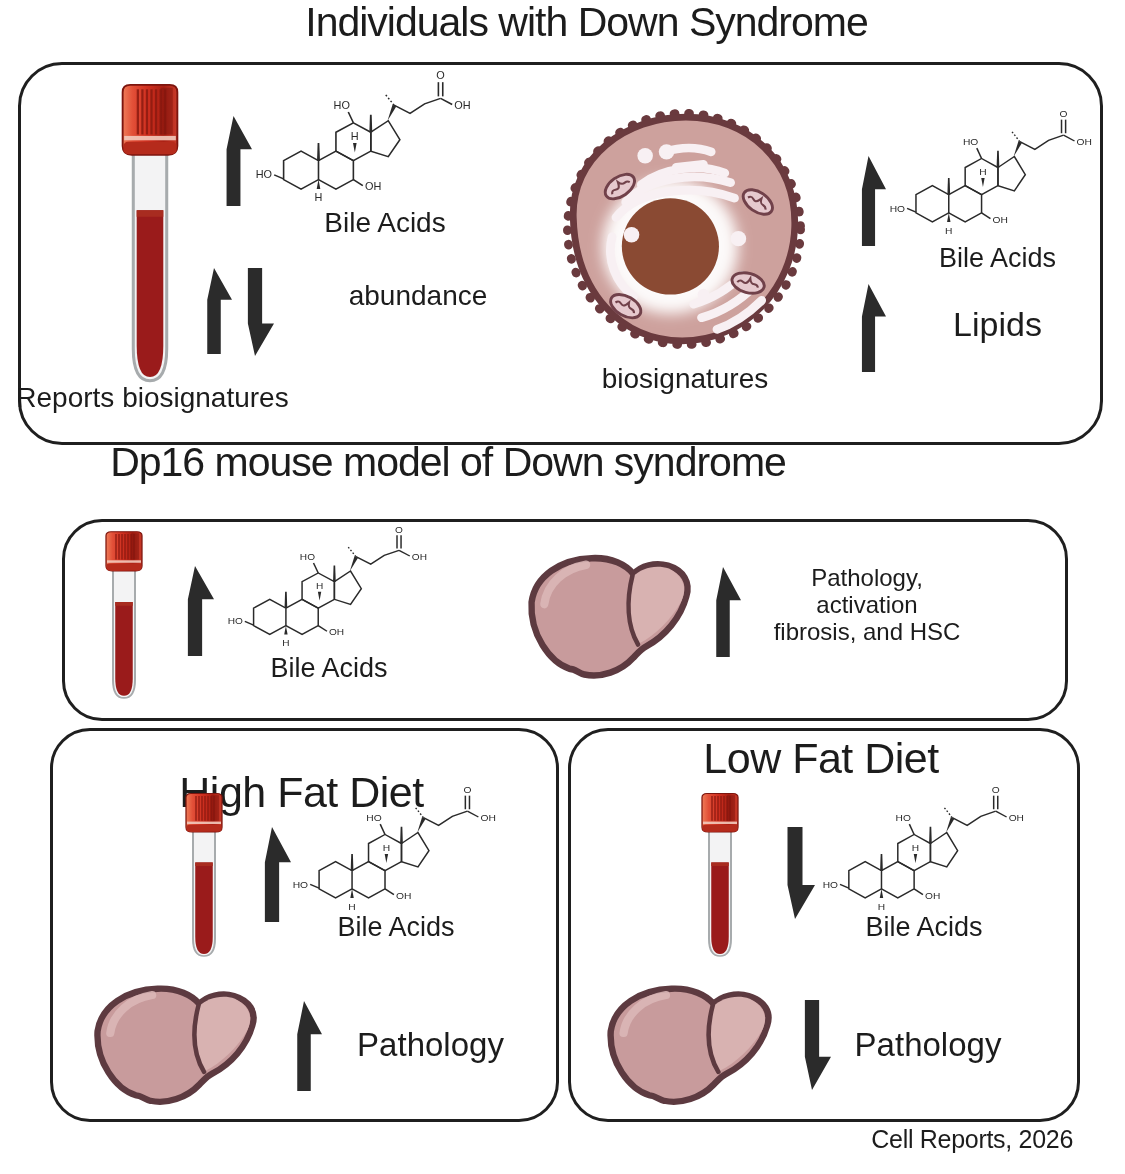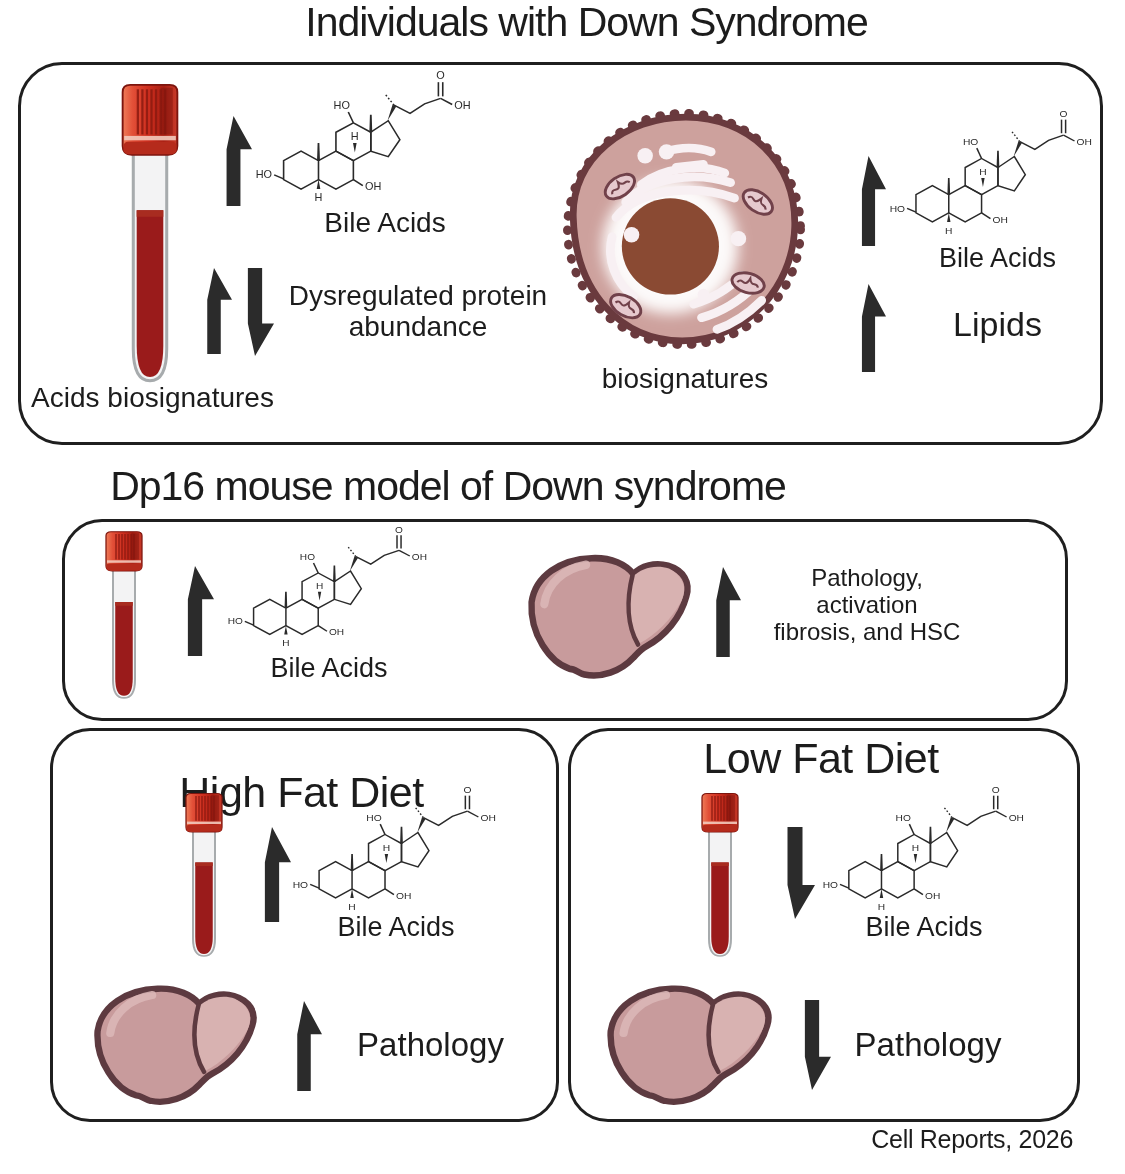--- a/index.html
+++ b/index.html
@@ -139,40 +139,39 @@
 
 <div id="figure">
 
   <div class="lbl h1" style="left:0;top:6;width:1125px;padding-left:24px;">Individuals with Down Syndrome</div>
 
   <div class="panel-box" style="left:18px;top:62px;width:1079px;height:377px;"></div>
 
   <svg class="abs" style="left:112px;top:82px;" width="76" height="306" viewBox="0 0 100 420" preserveAspectRatio="none">
       <use href="#g-tube"></use>
     </svg>
-  <div class="lbl" style="left:10px;top:383px;width:285px;font-size:28px;">Acids biosignatures</div>
+  <div class="lbl" style="left:10px;top:383px;width:285px;font-size:28px;">Reports biosignatures</div>
 
   <svg class="abs" style="left:215px;top:116px;" width="37" height="90" viewBox="0 0 40 100" preserveAspectRatio="none">
       <use href="#g-arrow"></use>
     </svg>
   <svg class="abs" style="left:256px;top:70px;" width="218" height="138" viewBox="0 -4 300 204" preserveAspectRatio="none">
       <use href="#g-molecule"></use>
     </svg>
   <div class="lbl small-lbl" style="left:285px;top:208px;width:200px;font-size:28px;">Bile Acids</div>
 
   <svg class="abs" style="left:196px;top:268px;" width="36" height="86" viewBox="0 0 40 100" preserveAspectRatio="none">
       <use href="#g-arrow"></use>
     </svg>
   <span class="abs down" style="left:236px;top:268px;">
     <svg width="38" height="88" viewBox="0 0 40 100" preserveAspectRatio="none">
         <use href="#g-arrow"></use>
       </svg>
   </span>
   <div class="lbl" style="left:278px;top:281px;width:280px;font-size:28px;line-height:1.1;">
-    <div>Dysregulated protein</div>
     <div>abundance</div>
   </div>
 
   <svg class="abs" style="left:548px;top:94px;" width="272" height="270" viewBox="0 0 280 280" preserveAspectRatio="none">
       <use href="#g-cell"></use>
     </svg>
   <div class="lbl" style="left:560px;top:364px;width:250px;font-size:28px;">biosignatures</div>
 
   <svg class="abs" style="left:851px;top:156px;" width="35" height="90" viewBox="0 0 40 100" preserveAspectRatio="none">
       <use href="#g-arrow"></use>
@@ -180,21 +179,21 @@
   <svg class="abs" style="left:890px;top:108px;" width="205" height="132" viewBox="0 -4 300 204" preserveAspectRatio="none">
       <use href="#g-molecule"></use>
     </svg>
   <div class="lbl small-lbl" style="left:925px;top:244px;width:145px;">Bile Acids</div>
 
   <svg class="abs" style="left:851px;top:284px;" width="35" height="88" viewBox="0 0 40 100" preserveAspectRatio="none">
       <use href="#g-arrow"></use>
     </svg>
   <div class="lbl" style="left:905px;top:306px;width:185px;font-size:34px;">Lipids</div>
 
-  <div class="lbl h1" style="left:0;top:464px;width:896px;">Dp16 mouse model of Down syndrome</div>
+  <div class="lbl h1" style="left:0;top:440px;width:896px;">Dp16 mouse model of Down syndrome</div>
 
   <div class="panel-box mid-box" style="left:62px;top:519px;width:1000px;height:196px;"></div>
 
   <svg class="abs" style="left:99px;top:530px;" width="50" height="172" viewBox="0 0 100 420" preserveAspectRatio="none">
       <use href="#g-tube"></use>
     </svg>
   <svg class="abs" style="left:176px;top:566px;" width="38" height="90" viewBox="0 0 40 100" preserveAspectRatio="none">
       <use href="#g-arrow"></use>
     </svg>
   <svg class="abs" style="left:228px;top:524px;" width="202" height="128" viewBox="0 -4 300 204" preserveAspectRatio="none">

